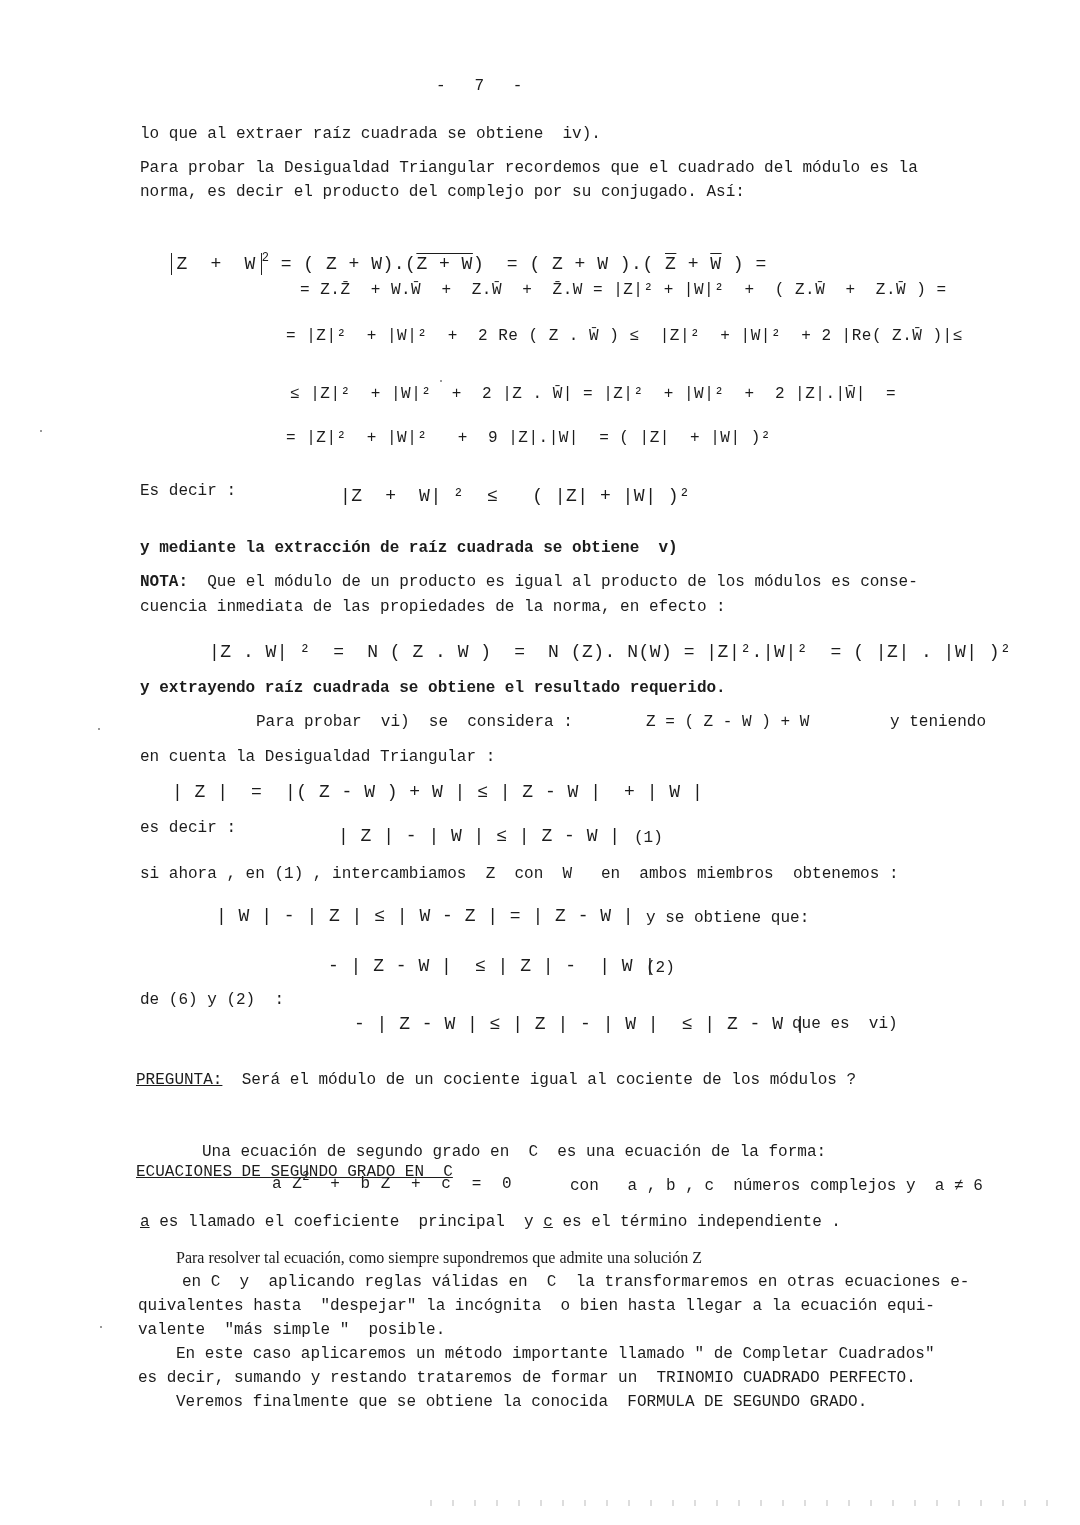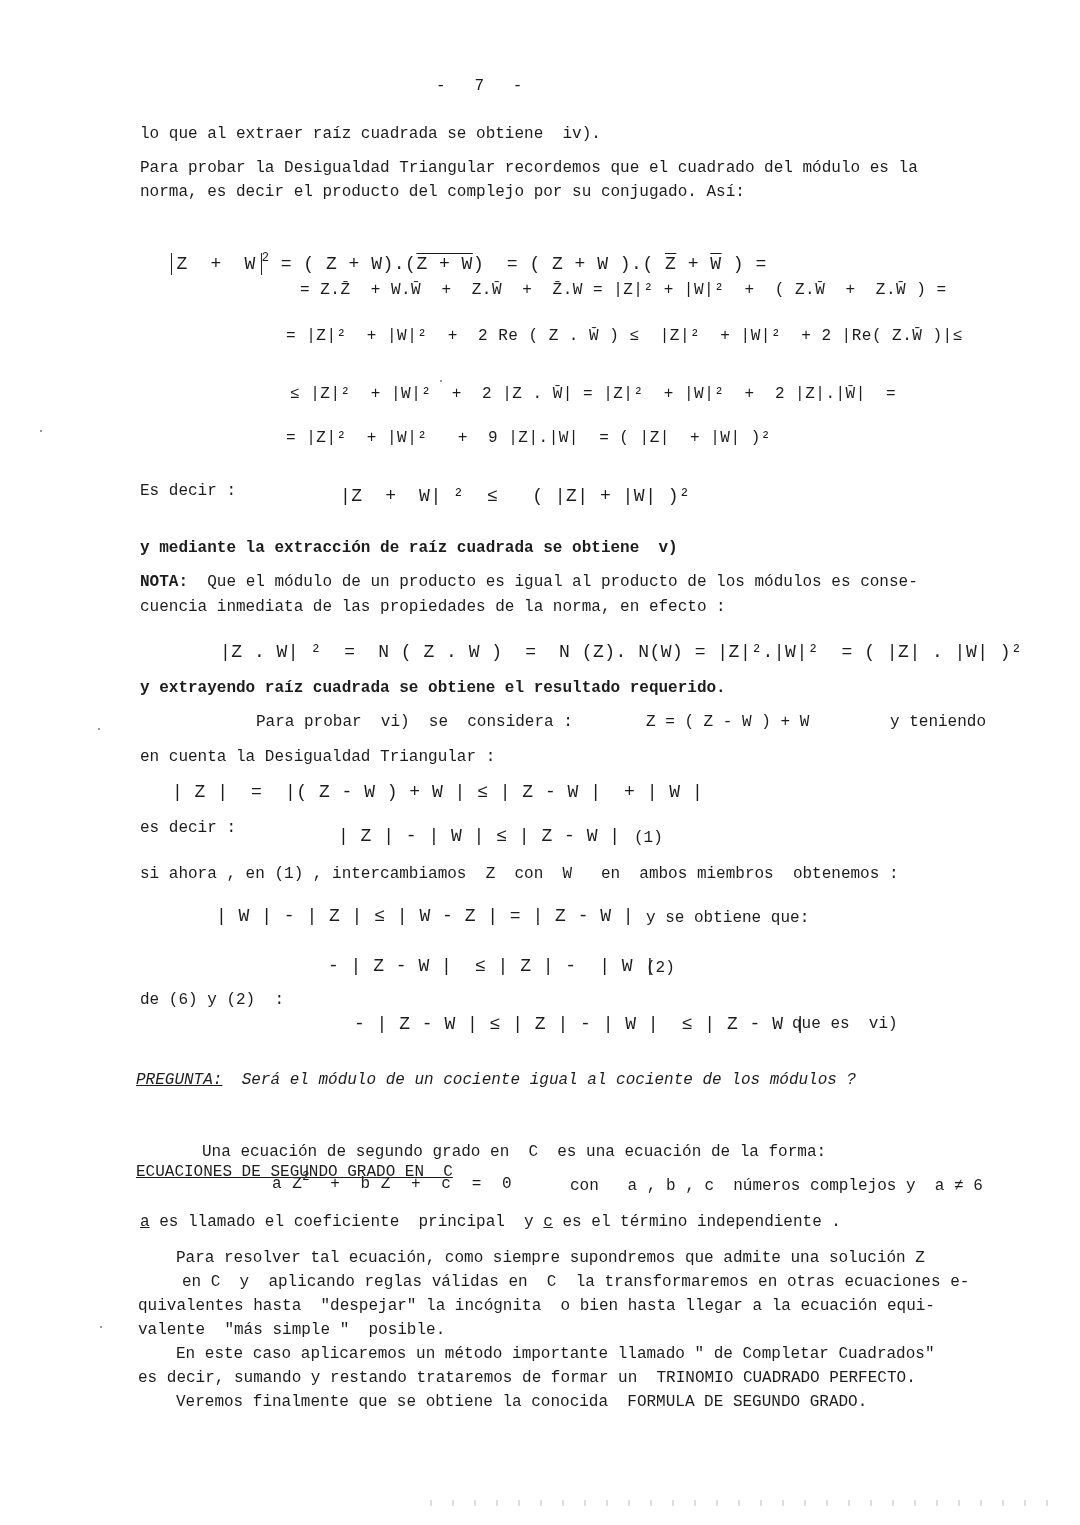--- a/index.html
+++ b/index.html
@@ -42,21 +42,21 @@
 <div class="eq" style="left:286px; top:426px;">= |Z|²  + |W|²   +  9 |Z|.|W|  = ( |Z|  + |W| )²</div>
 
 <div class="ln" style="left:140px; top:481px;">Es decir :</div>
 <div class="eq big" style="left:340px; top:484px;">|Z  +  W| ²  ≤   ( |Z| + |W| )²</div>
 
 <div class="ln" style="left:140px; top:538px; font-weight:bold;">y mediante la extracción de raíz cuadrada se obtiene  v)</div>
 
 <div class="ln" style="left:140px; top:572px;"><span style="font-weight:bold;">NOTA:</span>  <span>Que el módulo de un producto es igual al producto de los módulos es conse-</span></div>
 <div class="ln" style="left:140px; top:597px;">cuencia inmediata de las propiedades de la norma, en efecto :</div>
 
-<div class="eq big" style="left:220px; top:640px;">|Z . W| ²  =  N ( Z . W )  =  N (Z). N(W) = |Z|².|W|²  = ( |Z| . |W| )²</div>
+<div class="eq big" style="left:209px; top:640px;">|Z . W| ²  =  N ( Z . W )  =  N (Z). N(W) = |Z|².|W|²  = ( |Z| . |W| )²</div>
 
 <div class="ln" style="left:140px; top:678px; font-weight:bold;">y extrayendo raíz cuadrada se obtiene el resultado requerido.</div>
 
 <div class="ln" style="left:256px; top:712px;">Para probar  vi)  se  considera :</div>
 <div class="ln" style="left:646px; top:712px;">Z = ( Z - W ) + W</div>
 <div class="ln" style="left:890px; top:712px;">y teniendo</div>
 <div class="ln" style="left:140px; top:747px;">en cuenta la Desigualdad Triangular :</div>
 
 <div class="eq big" style="left:172px; top:780px;">| Z |  =  |( Z - W ) + W | ≤ | Z - W |  + | W |</div>
 
@@ -69,32 +69,32 @@
 <div class="eq big" style="left:216px; top:904px;">| W | - | Z | ≤ | W - Z | = | Z - W |</div>
 <div class="ln" style="left:646px; top:908px;">y se obtiene que:</div>
 
 <div class="eq big" style="left:328px; top:954px;">- | Z - W |  ≤ | Z | -  | W |</div>
 <div ct="" class="ln" style="left:646px; top:958px;">(2)</div>
 
 <div class="ln" style="left:140px; top:990px;">de (6) y (2)  :</div>
 <div class="eq big" style="left:354px; top:1012px;">- | Z - W | ≤ | Z | - | W |  ≤ | Z - W |</div>
 <div class="ln" style="left:792px; top:1014px;">que es  vi)</div>
 
-<div class="ln" style="left:136px; top:1070px;font-style:italic;"><span class="ul">PREGUNTA:</span>  <span>Será el módulo de un cociente igual al cociente de los módulos ?</span></div>
+<div class="ln" style="left:136px; top:1070px;"><span class="ul">PREGUNTA:</span>  <span>Será el módulo de un cociente igual al cociente de los módulos ?</span></div>
 
 <div class="ln ul" style="left:136px; top:1162px;text-align:right;">ECUACIONES DE SEGUNDO GRADO EN  C</div>
 
 <div class="ln" style="left:202px; top:1142px;">Una ecuación de segundo grado en  C  es una ecuación de la forma:</div>
 
 <div class="eq" style="left:272px; top:1172px;"><span>a Z</span><sup>2</sup><span>  +  b Z  +  c  =  0</span></div>
 <div class="ln" style="left:570px; top:1176px;">con   a , b , c  números complejos y  a ≠ 6</div>
 
 <div class="ln" style="left:140px; top:1212px;"><span class="ul">a</span><span> es llamado el coeficiente  principal  y </span><span class="ul">c</span><span> es el término independiente .</span></div>
 
-<div class="ln" style="left:176px; top:1248px;">Para resolver tal ecuación, como siempre supondremos que admite una solución Z</div>
+<div class="ln" style="left:176px; top:1248px;font-family:Liberation Serif, serif;">Para resolver tal ecuación, como siempre supondremos que admite una solución Z</div>
 <div class="ln" style="left:138px; top:1272px;margin-left:44px;">en C  y  aplicando reglas válidas en  C  la transformaremos en otras ecuaciones e-</div>
 <div class="ln" style="left:138px; top:1296px;">quivalentes hasta  "despejar" la incógnita  o bien hasta llegar a la ecuación equi-</div>
 <div class="ln" style="left:138px; top:1320px;">valente  "más simple "  posible.</div>
 
 <div class="ln" style="left:176px; top:1344px;">En este caso aplicaremos un método importante llamado " de Completar Cuadrados"</div>
 <div class="ln" style="left:138px; top:1368px;">es decir, sumando y restando trataremos de formar un  TRINOMIO CUADRADO PERFECTO.</div>
 <div class="ln" style="left:176px; top:1392px;">Veremos finalmente que se obtiene la conocida  FORMULA DE SEGUNDO GRADO.</div>
 
 <div class="speck" style="left:40px; top:430px;"></div>
 <div class="speck" style="left:98px; top:728px;"></div>

